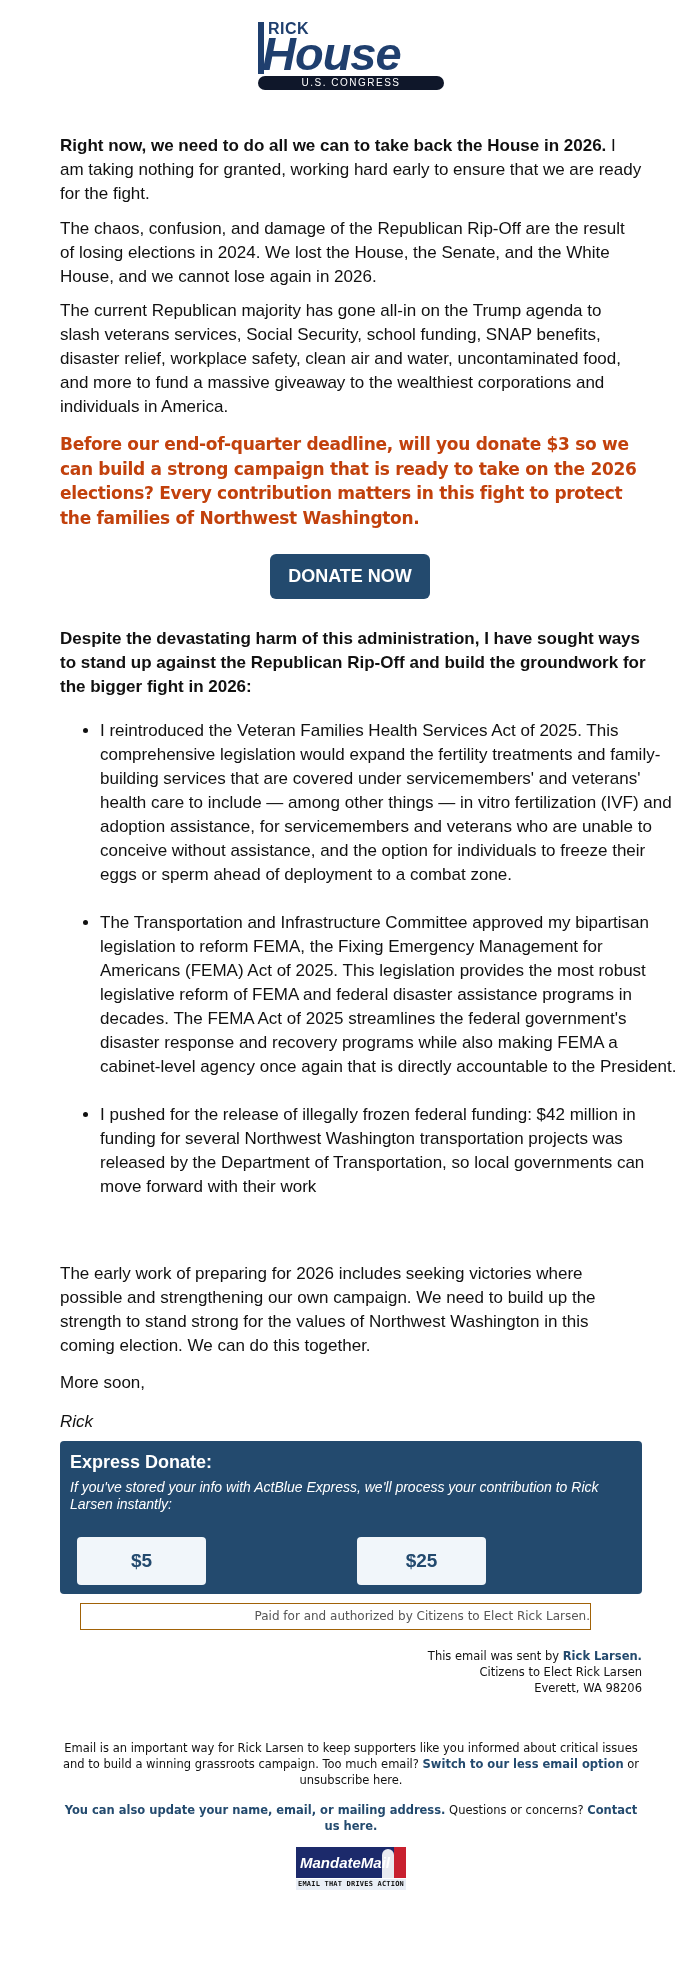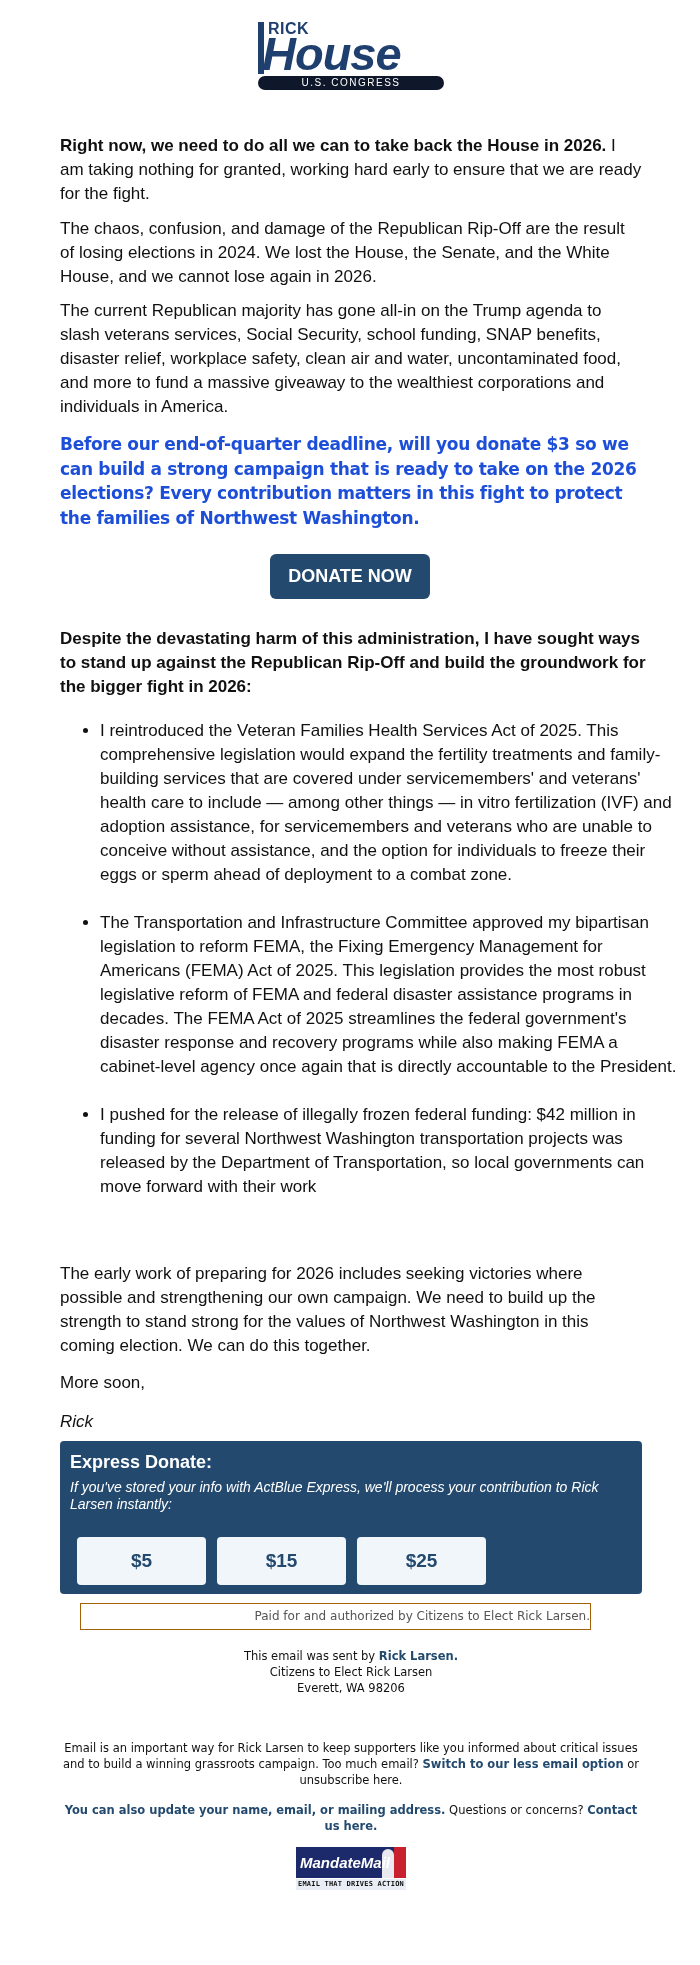--- a/index.html
+++ b/index.html
@@ -11,21 +11,21 @@
   .logo .rick { position: absolute; left: 10px; top: 0; font: 900 16px "Liberation Sans", sans-serif; color: #1f3f6e; letter-spacing: 0.5px; }
   .logo .rick-bar { position: absolute; left: 0; top: 2px; width: 6px; height: 52px; background: #1f3f6e; }
   .logo .larsen { position: absolute; left: 4px; top: 10px; font: italic 900 47px/48px "Liberation Sans", sans-serif; color: #1f3f6e; letter-spacing: -1px; }
   .logo .band { position: absolute; left: 0; top: 56px; width: 186px; height: 14px; background: #0f172a; color: #fff;
                 font: 10px/14px "Liberation Sans", sans-serif; text-align: center; letter-spacing: 1.5px; border-radius: 7px; }
 
   p.body { font-size: 17px; line-height: 24px; margin: 0; }
   .p1 { position: absolute; top: 134px; left: 60px; width: 582px; }
   .p2 { position: absolute; top: 217px; left: 60px; width: 582px; }
   .p3 { position: absolute; top: 299px; left: 60px; width: 582px; }
-  .cta { position: absolute; top: 432px; left: 60px; width: 590px; font: 700 17px/24.5px "DejaVu Sans", sans-serif; color: #1d4ed8; margin: 0; letter-spacing: -0.3px; }
+  .cta { position: absolute; top: 432px; left: 60px; width: 590px; font: 700 17px/24.5px "DejaVu Sans", sans-serif; color: #c2410c; margin: 0; letter-spacing: -0.3px; }
 
   .donate-btn { position: absolute; left: 270px; top: 554px; width: 160px; height: 45px; background: #234a6e; border-radius: 6px;
                 color: #fff; font: 700 18px/45px "Liberation Sans", sans-serif; text-align: center; text-decoration: none; }
 
   .p4 { position: absolute; top: 627px; left: 60px; width: 590px; font-weight: 700; }
 
   ul.bullets { position: absolute; top: 719px; left: 60px; width: 582px; margin: 0; padding: 0 0 0 40px; list-style: disc; }
   ul.bullets li { font-size: 17px; line-height: 24px; margin: 0 0 24px 0; }
 
   .p5 { position: absolute; top: 1262px; left: 60px; width: 582px; }
@@ -36,21 +36,21 @@
   .express .title { position: absolute; left: 10px; top: 11px; font: 700 18px "Liberation Sans", sans-serif; color: #fff; }
   .express .sub { position: absolute; left: 10px; top: 38px; width: 550px; font: italic 14px/17px "Liberation Sans", sans-serif; color: #fff; }
   .express .amt { position: absolute; top: 96px; width: 129px; height: 48px; background: #f1f6fa; border-radius: 4px;
                   color: #234a6e; font: 700 19px/48px "Liberation Sans", sans-serif; text-align: center; text-decoration: none; }
 
   .disclaimer { position: absolute; left: 80px; top: 1603px; width: 509px; height: 25px; border: 1px solid #a16207; box-sizing: content-box;
                 font: 12px/25px "DejaVu Sans", sans-serif; color: #555; text-align: right; }
 
   .footer { position: absolute; left: 60px; width: 582px; text-align: center; font: 11.5px/16px "DejaVu Sans", sans-serif; color: #111; }
   .footer a { color: #234a6e; font-weight: 700; text-decoration: none; }
-  .f1 { top: 1648px; }
+  .f1 { top: 1648px; text-align: right; }
   .f2 { top: 1740px; }
   .f3 { top: 1802px; }
 
   .mm { position: absolute; left: 296px; top: 1847px; width: 110px; height: 44px; }
   .mm .top { position: absolute; left: 0; top: 0; width: 110px; height: 31px; background: #1c2a6b; }
   .mm .red { position: absolute; right: 0; top: 0; width: 12px; height: 31px; background: #c8202f; }
   .mm .word { position: absolute; left: 4px; top: 7px; font: italic 700 15px "Liberation Sans", sans-serif; color: #fff; }
   .mm .fig { position: absolute; left: 86px; top: 2px; width: 12px; height: 29px; background: #e9eaf0; border-radius: 6px 6px 0 0; }
   .mm .tag { position: absolute; left: 0; top: 32px; width: 110px; height: 11px; background: #e9eef6; font: 700 7px/11px "DejaVu Sans Mono", monospace; color: #111; text-align: center; letter-spacing: 0.2px; }
 </style>
@@ -82,21 +82,20 @@
 </ul>
 
 <p class="body p5">The early work of preparing for 2026 includes seeking victories where possible and strengthening our own campaign. We need to build up the strength to stand strong for the values of Northwest Washington in this coming election. We can do this together.</p>
 <p class="body p6">More soon,</p>
 <p class="body p7">Rick</p>
 
 <div class="express">
   <div class="title">Express Donate:</div>
   <div class="sub">If you've stored your info with ActBlue Express, we'll process your contribution to Rick Larsen instantly:</div>
   <a class="amt" href="#" style="left:17px">$5</a>
-  <a class="amt" href="#" style="left:157px">$15</a>
   <a class="amt" href="#" style="left:297px">$25</a>
 </div>
 
 <div class="disclaimer">Paid for and authorized by Citizens to Elect Rick Larsen.</div>
 
 <div class="footer f1">
   <div><span>This email was sent by </span><a href="#">Rick Larsen.</a></div>
   <div>Citizens to Elect Rick Larsen</div>
   <div>Everett, WA 98206</div>
 </div>

